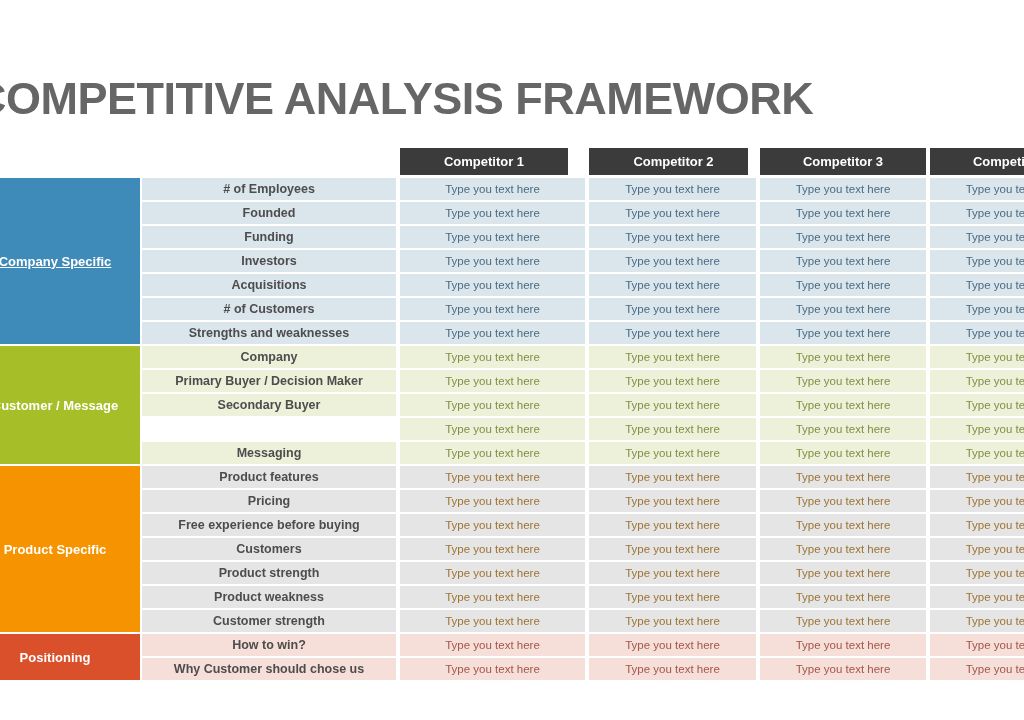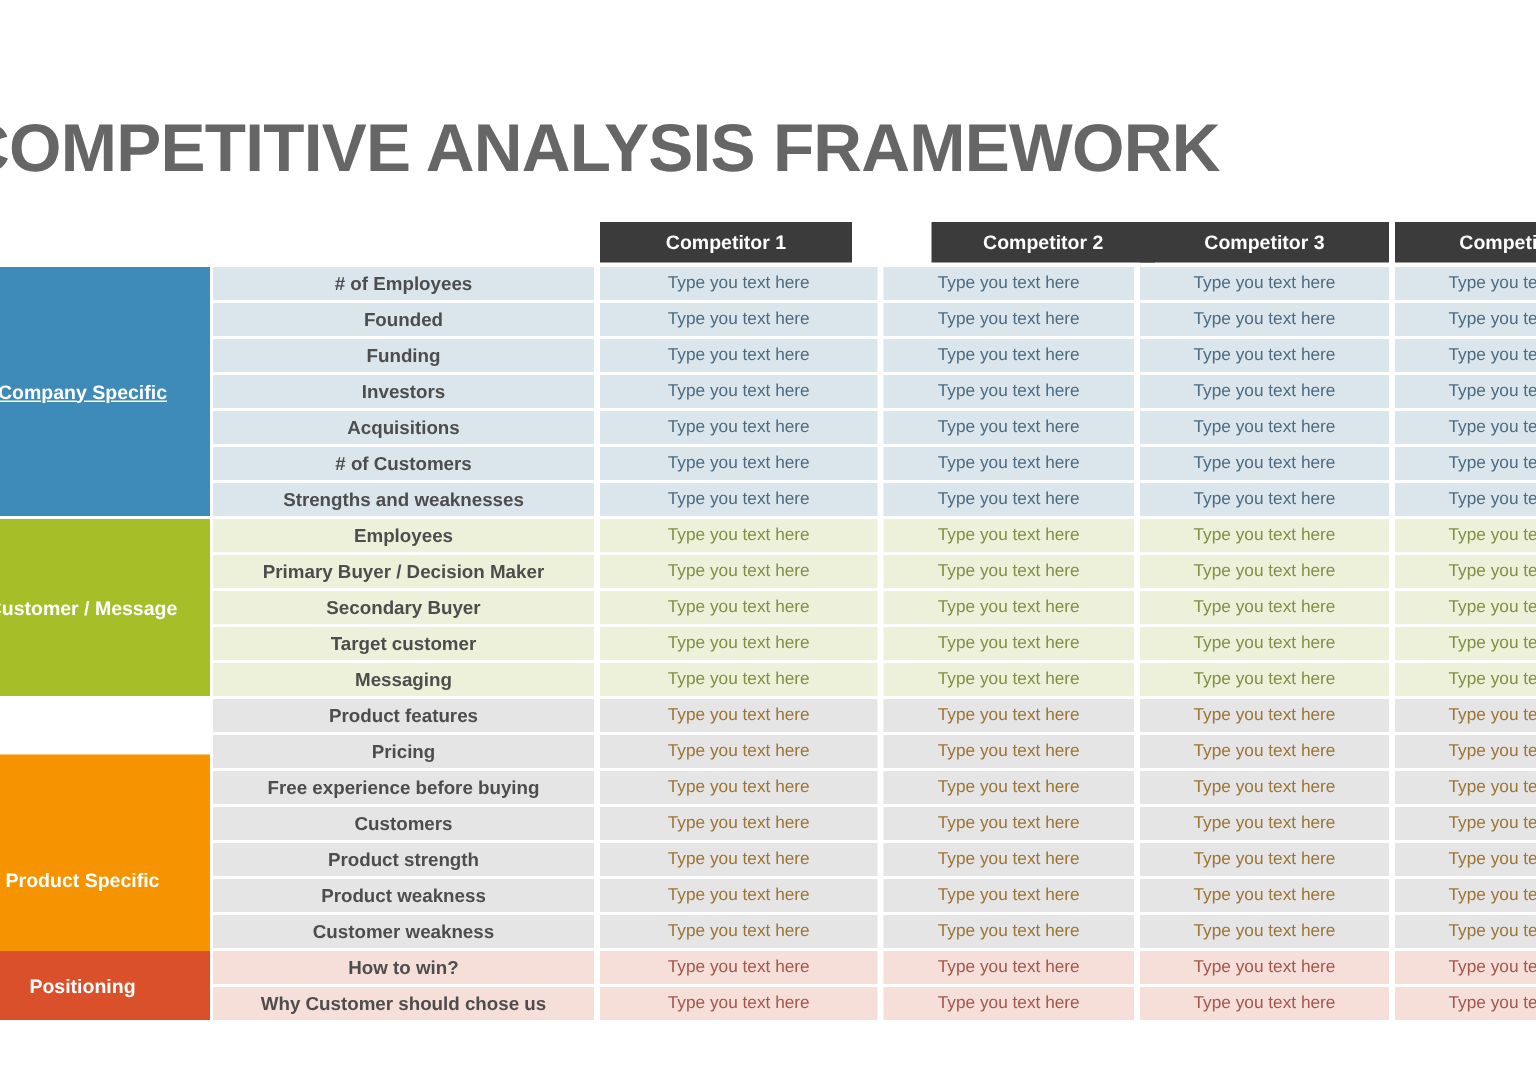--- a/index.html
+++ b/index.html
@@ -133,21 +133,21 @@
   .sec-position .cell { color: #a3564a; }
 </style>
 </head>
 <body>
 
 <div id="page-title">COMPETITIVE ANALYSIS FRAMEWORK</div>
 
 <div id="framework-table">
   <div class="header-row">
       <div class="header-cell" style="left: 400px; width: 168px;">Competitor 1</div>
-      <div class="header-cell" style="left: 621px; width: 149px;">Competitor 2</div>
+      <div class="header-cell" style="left: 589px; width: 149px; padding-left: 10px;">Competitor 2</div>
       <div class="header-cell" style="left: 760px; width: 166px;">Competitor 3</div>
       <div class="header-cell" style="left: 930px; width: 166px;">Competitor 4</div>
     </div>
   <div class="table-body" style="height: 504px;">
       <div class="category-block" style="top: 0px; height: 166px; background: rgb(62, 138, 184); text-decoration: underline;">
         <span>Company Specific</span>
       </div>
       <div class="data-row sec-company" style="top: 0px;">
         <div class="row-label"># of Employees</div>
         <div class="cell" style="left: 258px; width: 185px;">Type you text here</div>
@@ -194,55 +194,54 @@
         <div class="row-label">Strengths and weaknesses</div>
         <div class="cell" style="left: 258px; width: 185px;">Type you text here</div>
         <div class="cell" style="left: 447px; width: 167px;">Type you text here</div>
         <div class="cell" style="left: 618px; width: 166px;">Type you text here</div>
         <div class="cell" style="left: 788px; width: 166px;">Type you text here</div>
       </div>
       <div class="category-block" style="top: 168px; height: 118px; background: rgb(166, 190, 40);">
         <span>Customer / Message</span>
       </div>
       <div class="data-row sec-customer" style="top: 168px;">
-        <div class="row-label">Employees</div>
+        <div class="row-label">Company</div>
         <div class="cell" style="left: 258px; width: 185px;">Type you text here</div>
         <div class="cell" style="left: 447px; width: 167px;">Type you text here</div>
         <div class="cell" style="left: 618px; width: 166px;">Type you text here</div>
         <div class="cell" style="left: 788px; width: 166px;">Type you text here</div>
       </div>
       <div class="data-row sec-customer" style="top: 192px;">
         <div class="row-label">Primary Buyer / Decision Maker</div>
         <div class="cell" style="left: 258px; width: 185px;">Type you text here</div>
         <div class="cell" style="left: 447px; width: 167px;">Type you text here</div>
         <div class="cell" style="left: 618px; width: 166px;">Type you text here</div>
         <div class="cell" style="left: 788px; width: 166px;">Type you text here</div>
       </div>
       <div class="data-row sec-customer" style="top: 216px;">
         <div class="row-label">Secondary Buyer</div>
         <div class="cell" style="left: 258px; width: 185px;">Type you text here</div>
         <div class="cell" style="left: 447px; width: 167px;">Type you text here</div>
         <div class="cell" style="left: 618px; width: 166px;">Type you text here</div>
         <div class="cell" style="left: 788px; width: 166px;">Type you text here</div>
       </div>
       <div class="data-row sec-customer" style="top: 240px;">
-        <div class="row-label">Target customer</div>
         <div class="cell" style="left: 258px; width: 185px;">Type you text here</div>
         <div class="cell" style="left: 447px; width: 167px;">Type you text here</div>
         <div class="cell" style="left: 618px; width: 166px;">Type you text here</div>
         <div class="cell" style="left: 788px; width: 166px;">Type you text here</div>
       </div>
       <div class="data-row sec-customer" style="top: 264px;">
         <div class="row-label">Messaging</div>
         <div class="cell" style="left: 258px; width: 185px;">Type you text here</div>
         <div class="cell" style="left: 447px; width: 167px;">Type you text here</div>
         <div class="cell" style="left: 618px; width: 166px;">Type you text here</div>
         <div class="cell" style="left: 788px; width: 166px;">Type you text here</div>
       </div>
-      <div class="category-block" style="top: 288px; height: 166px; background: rgb(245, 147, 0); margin-top: 37px;">
+      <div class="category-block" style="top: 288px; height: 166px; background: rgb(245, 147, 0);">
         <span>Product Specific</span>
       </div>
       <div class="data-row sec-product" style="top: 288px;">
         <div class="row-label">Product features</div>
         <div class="cell" style="left: 258px; width: 185px;">Type you text here</div>
         <div class="cell" style="left: 447px; width: 167px;">Type you text here</div>
         <div class="cell" style="left: 618px; width: 166px;">Type you text here</div>
         <div class="cell" style="left: 788px; width: 166px;">Type you text here</div>
       </div>
       <div class="data-row sec-product" style="top: 312px;">
@@ -274,21 +273,21 @@
         <div class="cell" style="left: 788px; width: 166px;">Type you text here</div>
       </div>
       <div class="data-row sec-product" style="top: 408px;">
         <div class="row-label">Product weakness</div>
         <div class="cell" style="left: 258px; width: 185px;">Type you text here</div>
         <div class="cell" style="left: 447px; width: 167px;">Type you text here</div>
         <div class="cell" style="left: 618px; width: 166px;">Type you text here</div>
         <div class="cell" style="left: 788px; width: 166px;">Type you text here</div>
       </div>
       <div class="data-row sec-product" style="top: 432px;">
-        <div class="row-label">Customer weakness</div>
+        <div class="row-label">Customer strength</div>
         <div class="cell" style="left: 258px; width: 185px;">Type you text here</div>
         <div class="cell" style="left: 447px; width: 167px;">Type you text here</div>
         <div class="cell" style="left: 618px; width: 166px;">Type you text here</div>
         <div class="cell" style="left: 788px; width: 166px;">Type you text here</div>
       </div>
       <div class="category-block" style="top: 456px; height: 46px; background: rgb(217, 80, 43);">
         <span>Positioning</span>
       </div>
       <div class="data-row sec-position" style="top: 456px;">
         <div class="row-label">How to win?</div>

